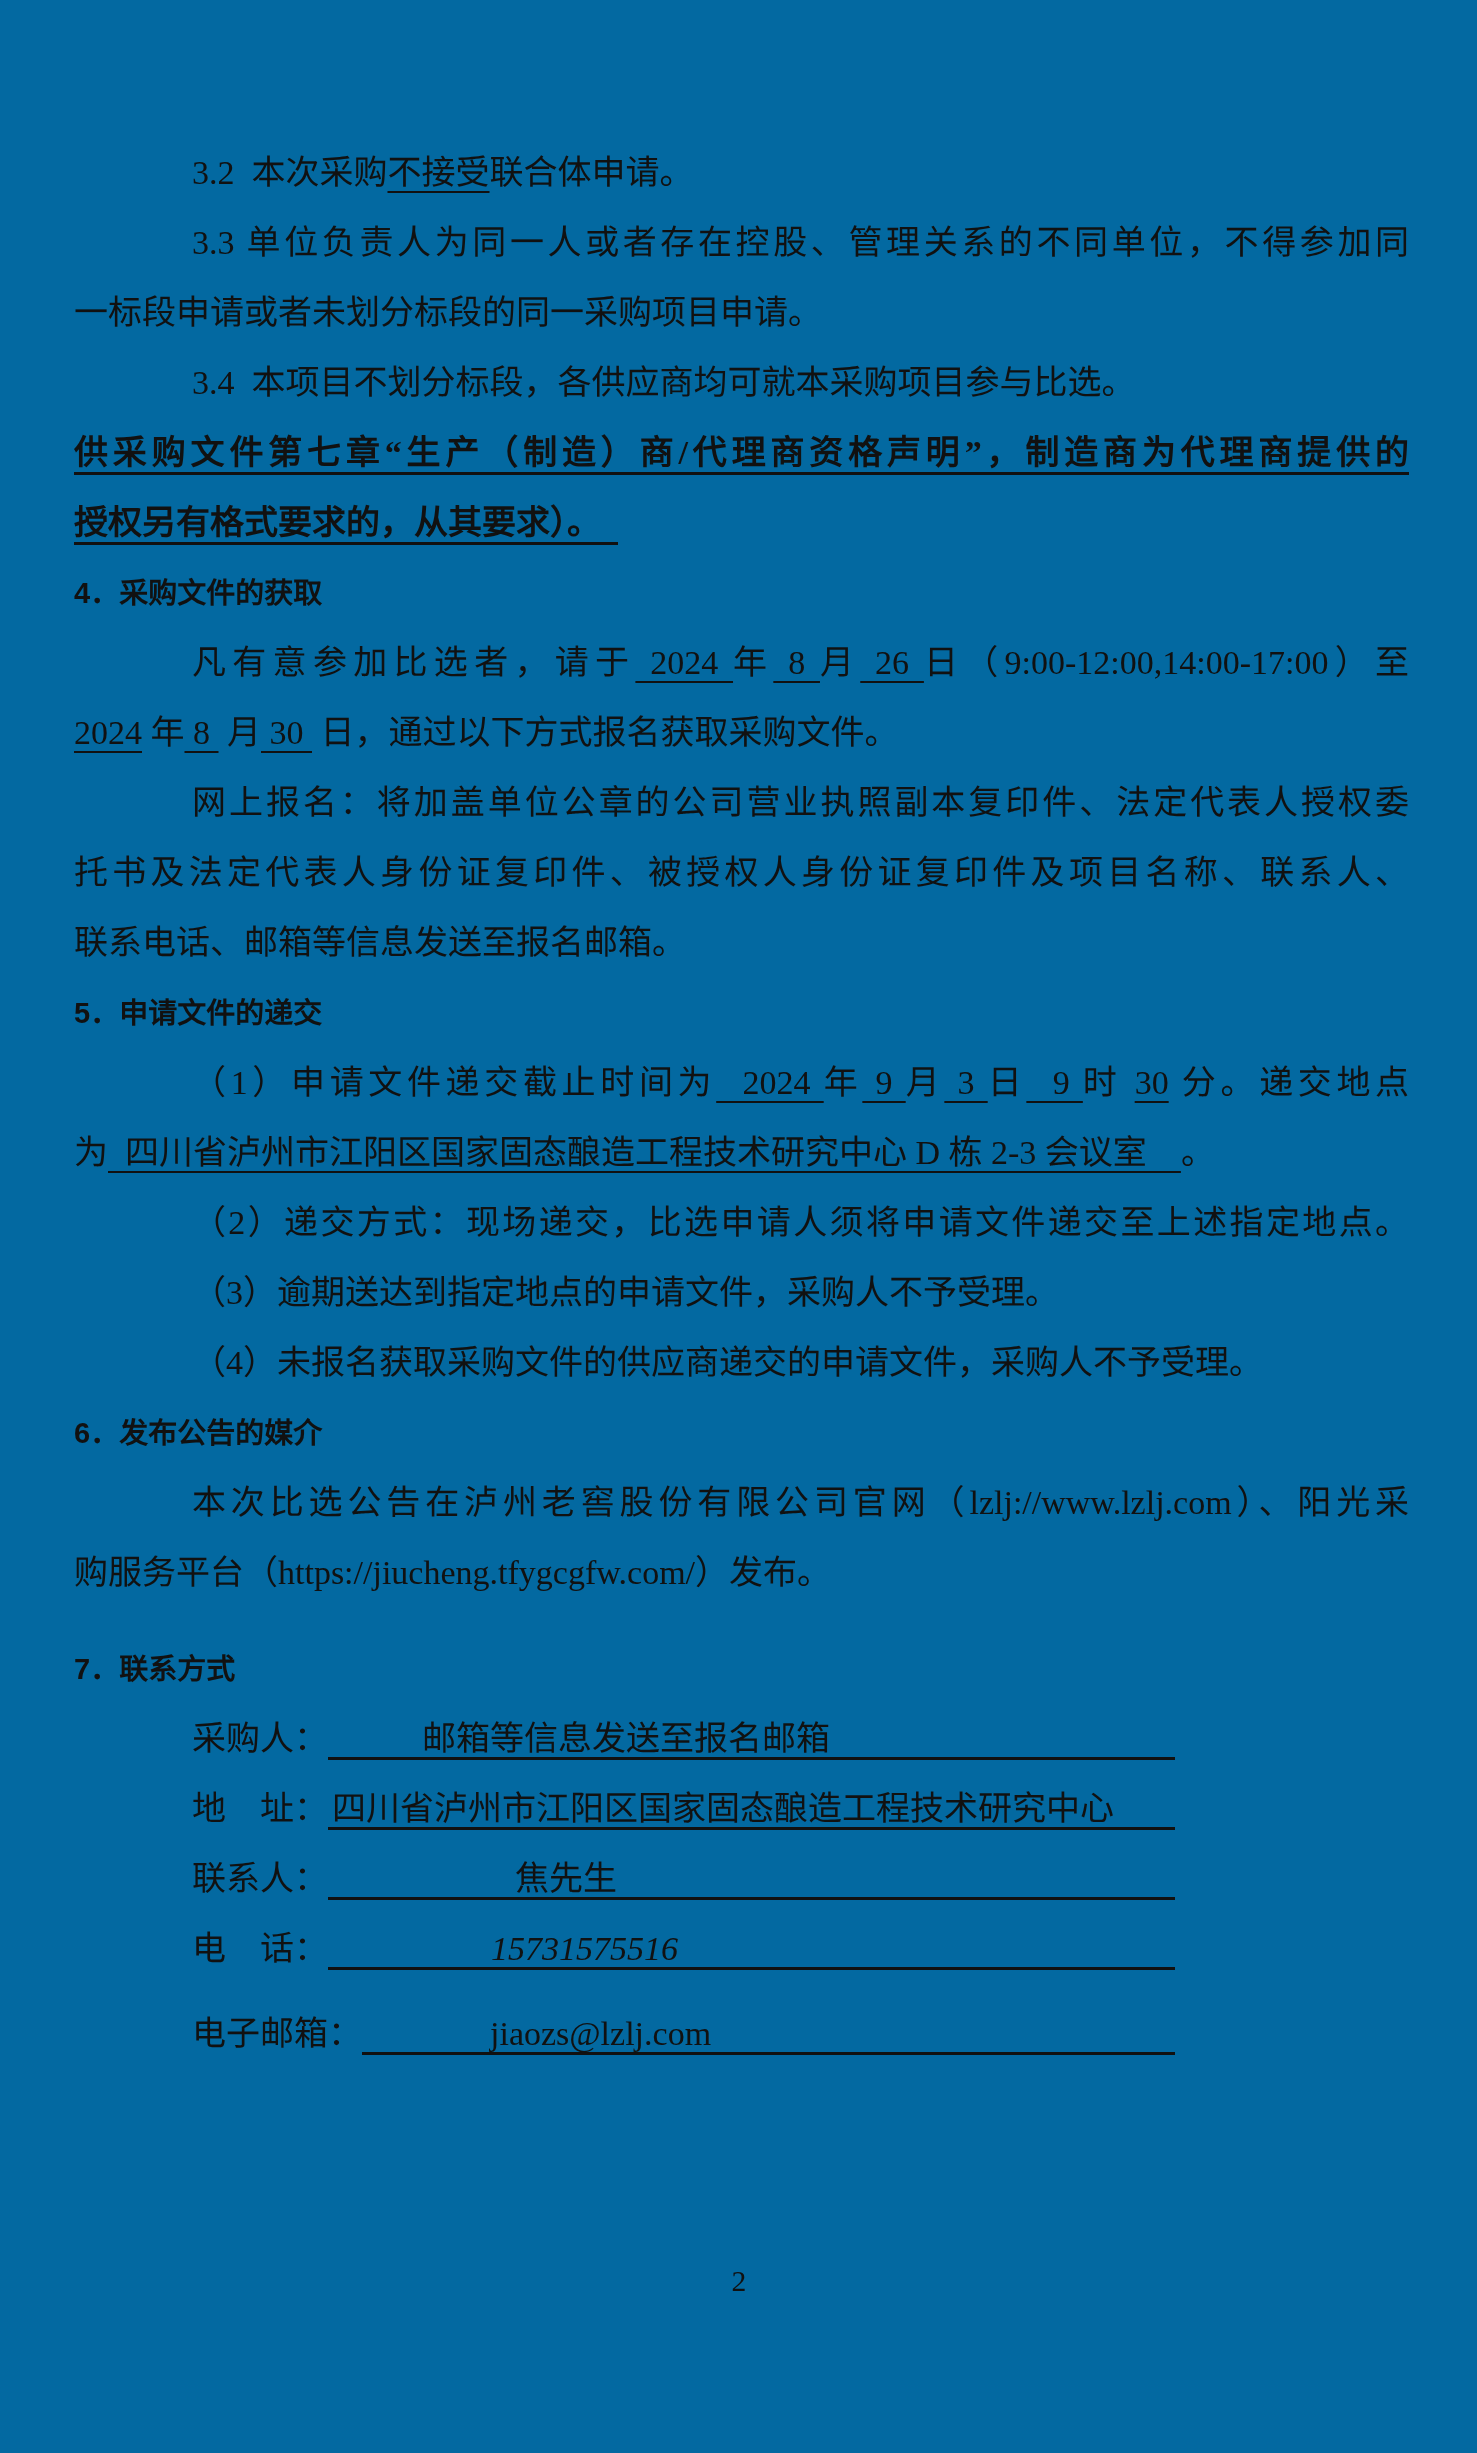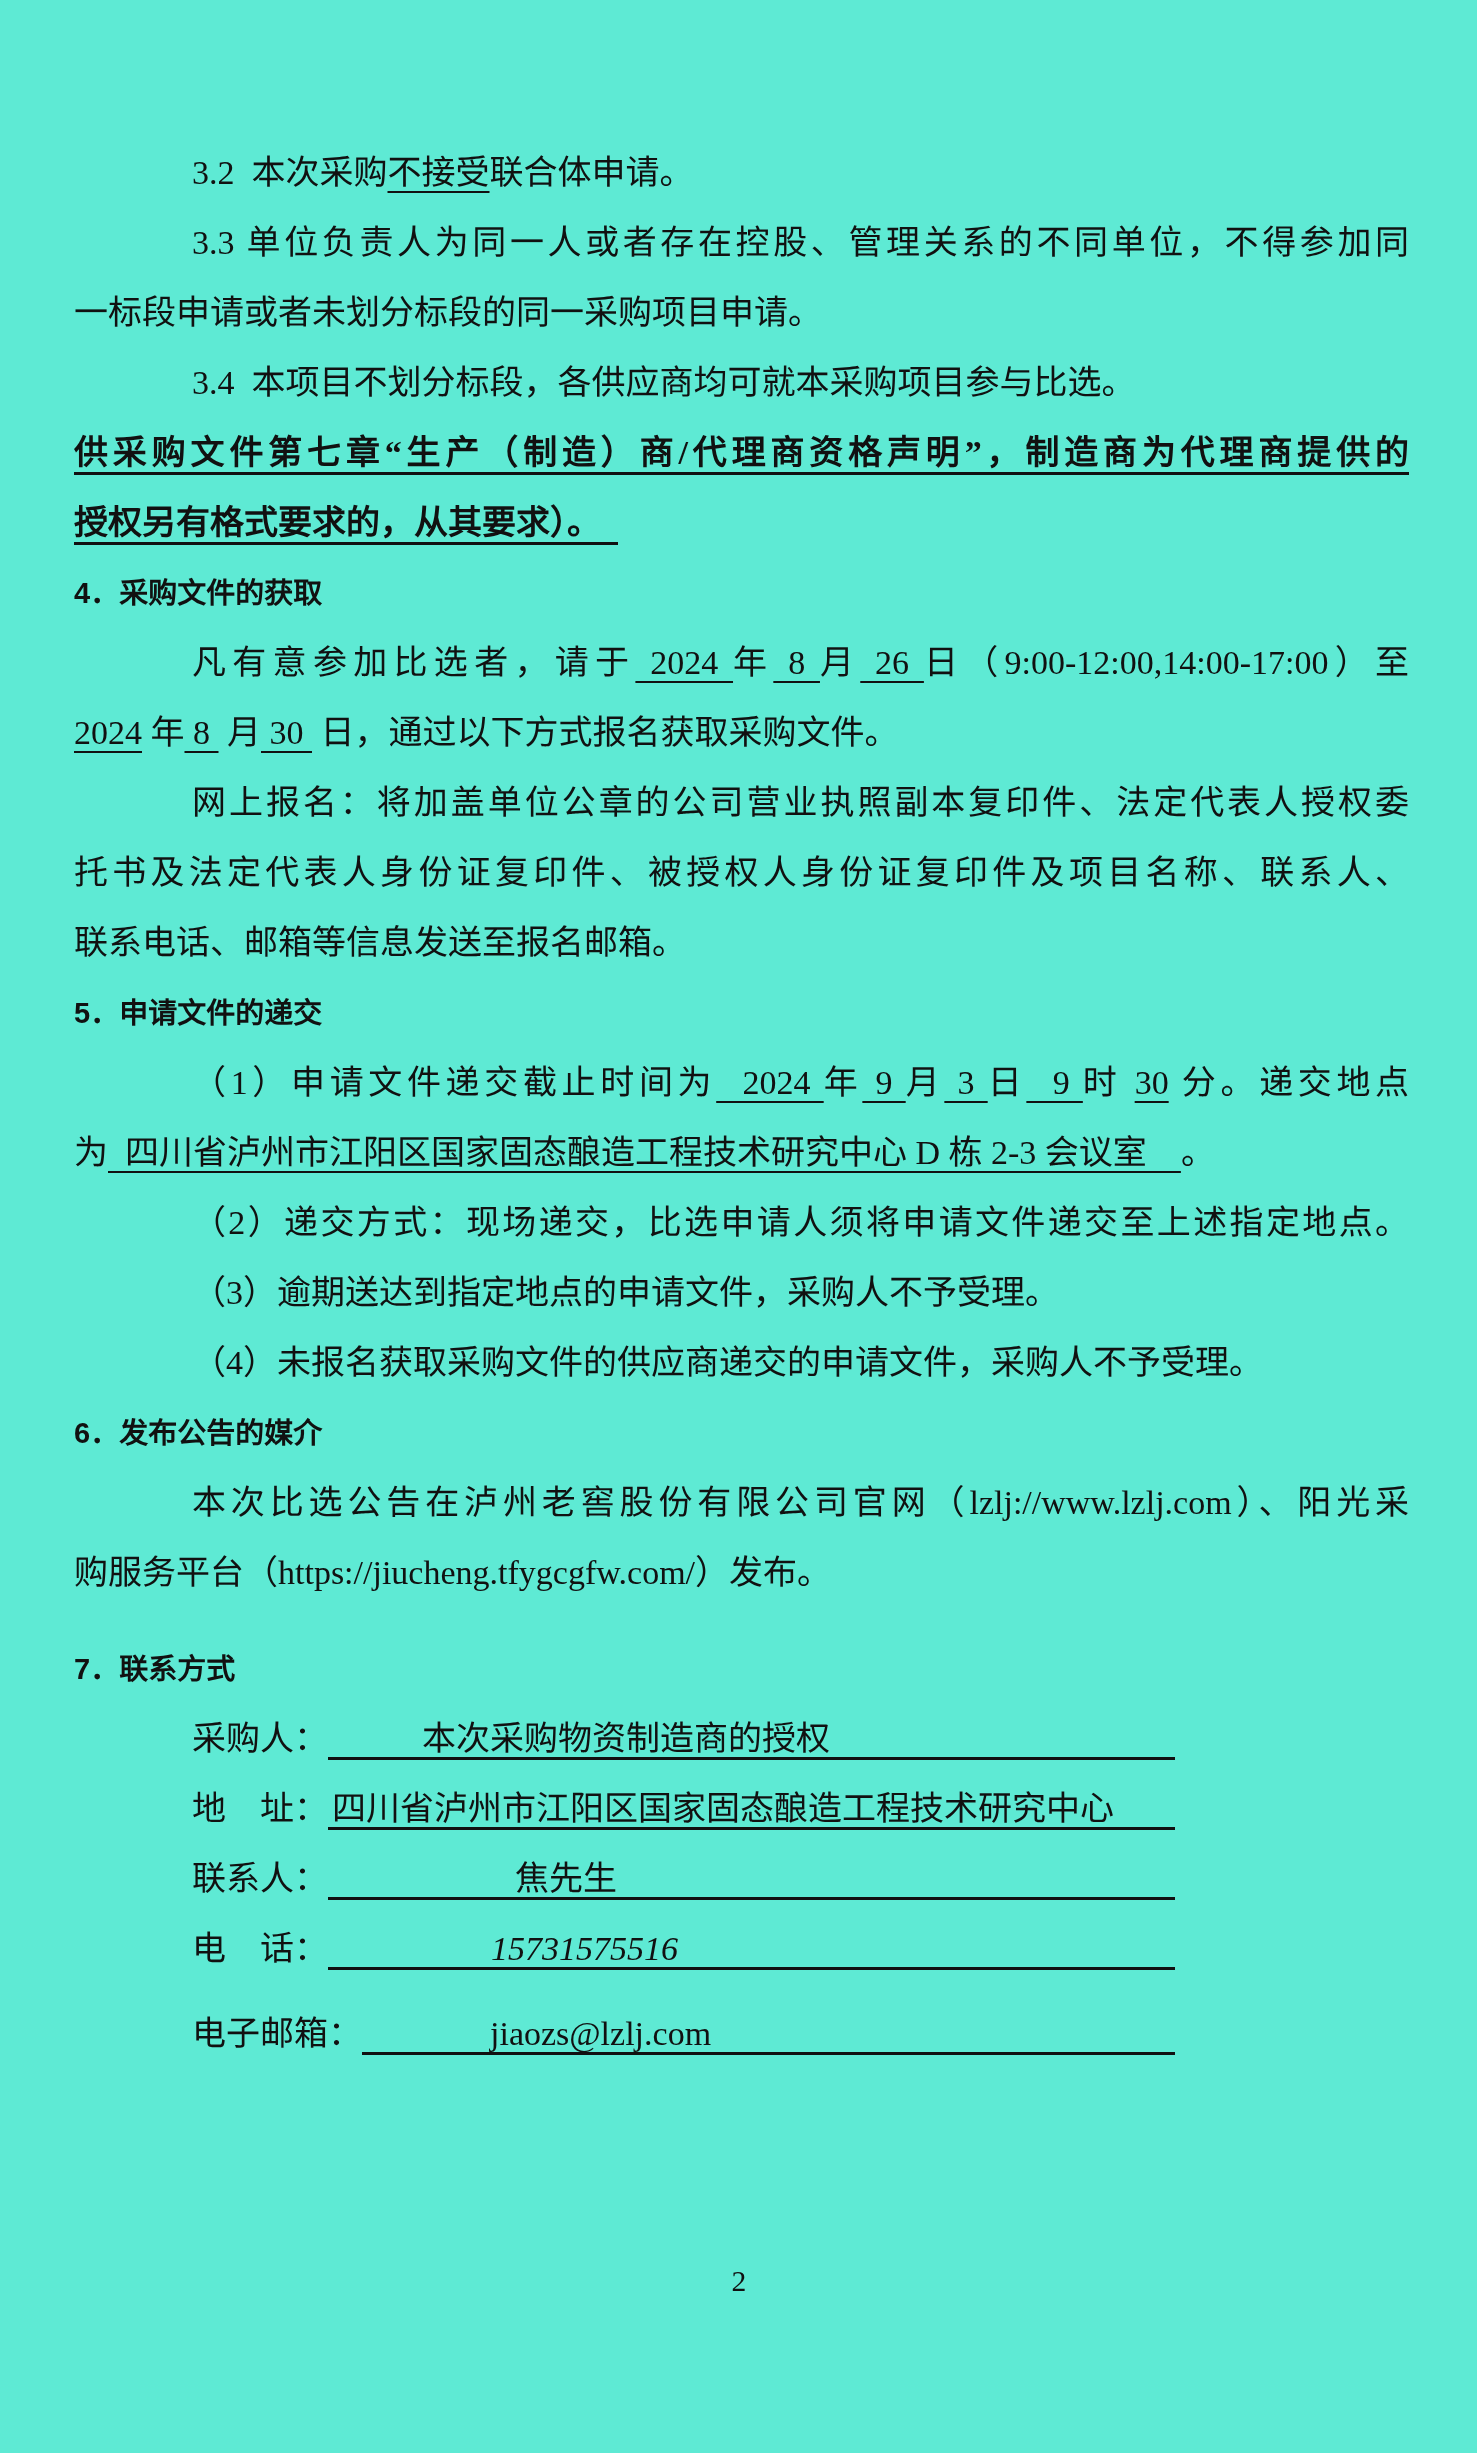--- a/index.html
+++ b/index.html
@@ -1,20 +1,20 @@
 <!DOCTYPE html>
 <html lang="zh-CN"><head>
 <meta charset="utf-8">
 <style>
   html,body{margin:0;padding:0;background:#888;}
   .page{
     position:relative;
     width:1478px;height:2454px;
     margin:0 auto;
-    background:#5eead4;
+    background:#0369a1;
     color:#111;
     font-family:"Liberation Serif","DejaVu Serif",serif;
     overflow:hidden;
   }
   .content{
     padding:138px 69px 0 74px;
   }
   .line{
     font-size:34px;
     line-height:70px;
@@ -105,21 +105,21 @@
     <div class="line ind"><span>（3）逾期送达到指定地点的申请文件，采购人不予受理。</span></div>
     <div class="line ind"><span>（4）未报名获取采购文件的供应商递交的申请文件，采购人不予受理。</span></div>
 
     <div class="heading"><span>6．发布公告的媒介</span></div>
 
     <div class="line ind fill"><span>本次比选公告在泸州老窖股份有限公司官网（lzlj://www.lzlj.com）、阳光采</span></div>
     <div class="line"><span>购服务平台（https://jiucheng.tfygcgfw.com/）发布。</span></div>
 
     <div class="heading h7gap"><span>7．联系方式</span></div>
 
-    <div class="line contact"><span>采购人：</span><span class="fld c1">本次采购物资制造商的授权</span></div>
+    <div class="line contact"><span>采购人：</span><span class="fld c1">邮箱等信息发送至报名邮箱</span></div>
     <div class="line contact"><span>地　址：</span><span class="fld c2">四川省泸州市江阳区国家固态酿造工程技术研究中心</span></div>
     <div class="line contact"><span>联系人：</span><span class="fld c3">焦先生</span></div>
     <div class="line contact"><span>电　话：</span><span class="fld c4">15731575516</span></div>
     <div class="line contact"><span>电子邮箱：</span><span class="fld c5">jiaozs@lzlj.com</span></div>
 
   </div>
 
   <div class="pageno">2</div>
 </div>
 

